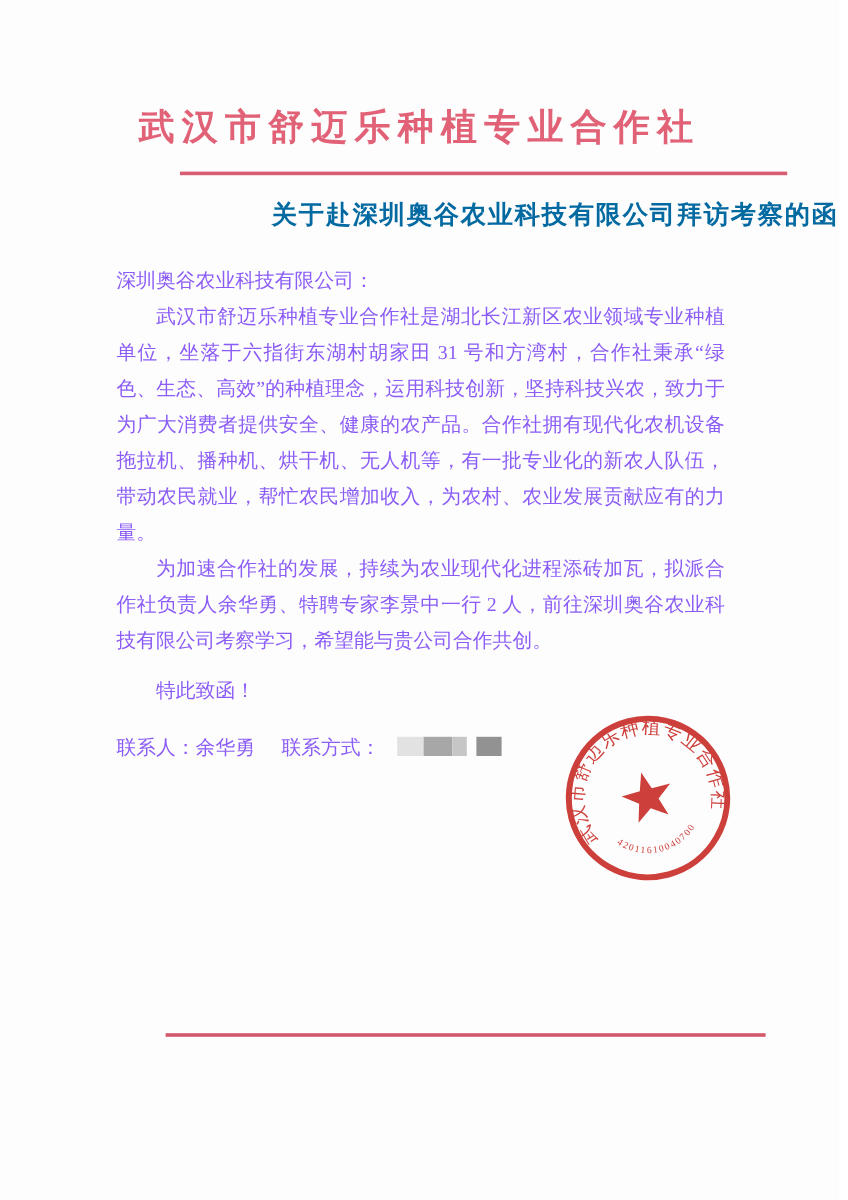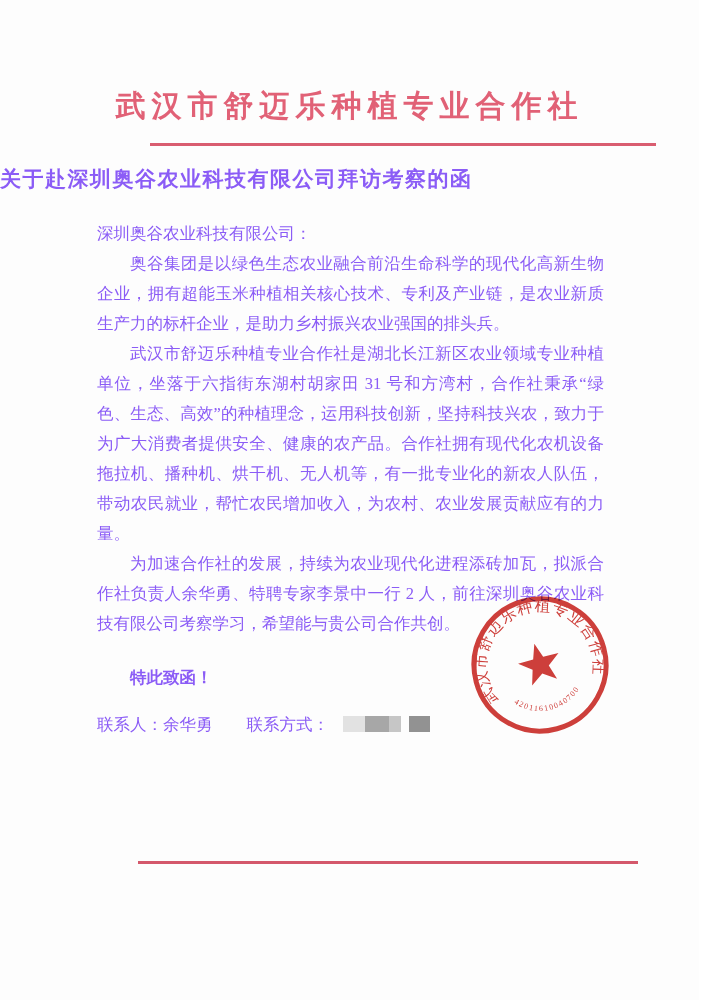--- a/index.html
+++ b/index.html
@@ -22,39 +22,39 @@
   }
   .header-rule {
     position:absolute;
     left:150px; top:143px;
     width:506px; height:3px;
     background:#d95d70;
   }
   
   .doc-title {
     margin-top:38px;
-    text-align:left;
+    text-align:right;
     font-size:21px;
     font-weight:bold;
     letter-spacing:1.5px;
-    color:#8b5cf6;
+    color:#0369a1;
   }
   
   .letter-body {
     margin:26px 95px 0 97px;
     font-size:16.5px;
     line-height:30px;
     text-align:justify;
     color:#8b5cf6;
   }
   .salutation { margin:0; }
   p.para { margin:0; text-indent:2em; }
-  .closing { margin-top:24px; text-indent:2em;font-weight:bold; }
+  .closing { margin-top:12px; text-indent:2em; }
   .contact-row { margin-top:4px; white-space:nowrap; }
-  .contact-method { margin-left:34px; }
+  .contact-method { margin-left:22px; }
   
   .redaction { display:inline-block; vertical-align:-2px; margin-left:14px; }
   .redaction span { display:inline-block; height:16px; }
   .rb1 { width:22px; background:#e2e2e2; }
   .rb2 { width:24px; background:#a7a7a7; }
   .rb3 { width:12px; background:#c6c6c6; }
   .rb4 { width:8px;  background:transparent; }
   .rb5 { width:21px; background:#929292; }
   
   .seal {
@@ -84,21 +84,20 @@
 
   <div class="header-company">武汉市舒迈乐种植专业合作社</div>
 
   <div class="header-rule"></div>
 
   <div class="doc-title">关于赴深圳奥谷农业科技有限公司拜访考察的函</div>
 
   <div class="letter-body">
     <p class="salutation">深圳奥谷农业科技有限公司：</p>
 
-    <p class="para">奥谷集团是以绿色生态农业融合前沿生命科学的现代化高新生物企业，拥有超能玉米种植相关核心技术、专利及产业链，是农业新质生产力的标杆企业，是助力乡村振兴农业强国的排头兵。</p>
 
     <p class="para">武汉市舒迈乐种植专业合作社是湖北长江新区农业领域专业种植单位，坐落于六指街东湖村胡家田 31 号和方湾村，合作社秉承“绿色、生态、高效”的种植理念，运用科技创新，坚持科技兴农，致力于为广大消费者提供安全、健康的农产品。合作社拥有现代化农机设备拖拉机、播种机、烘干机、无人机等，有一批专业化的新农人队伍，带动农民就业，帮忙农民增加收入，为农村、农业发展贡献应有的力量。</p>
 
     <p class="para">为加速合作社的发展，持续为农业现代化进程添砖加瓦，拟派合作社负责人余华勇、特聘专家李景中一行 2 人，前往深圳奥谷农业科技有限公司考察学习，希望能与贵公司合作共创。</p>
 
     <p class="closing">特此致函！</p>
 
     <p class="contact-row">
       <span>联系人：余华勇</span><span class="contact-method">联系方式：</span><span class="redaction"><span class="rb1"></span><span class="rb2"></span><span class="rb3"></span><span class="rb4"></span><span class="rb5"></span></span>
     </p>

